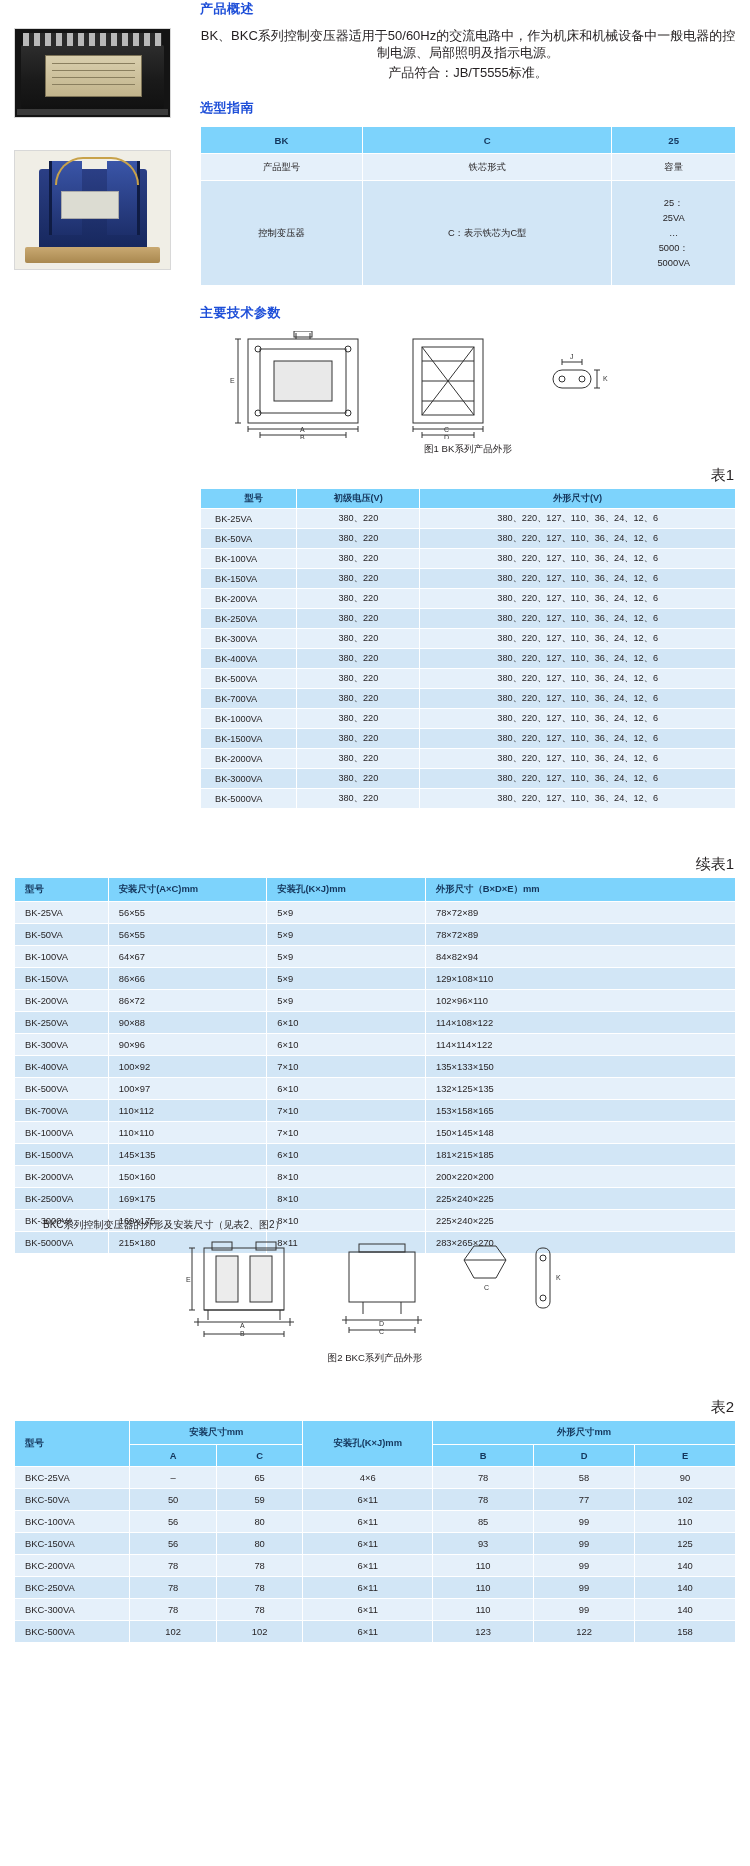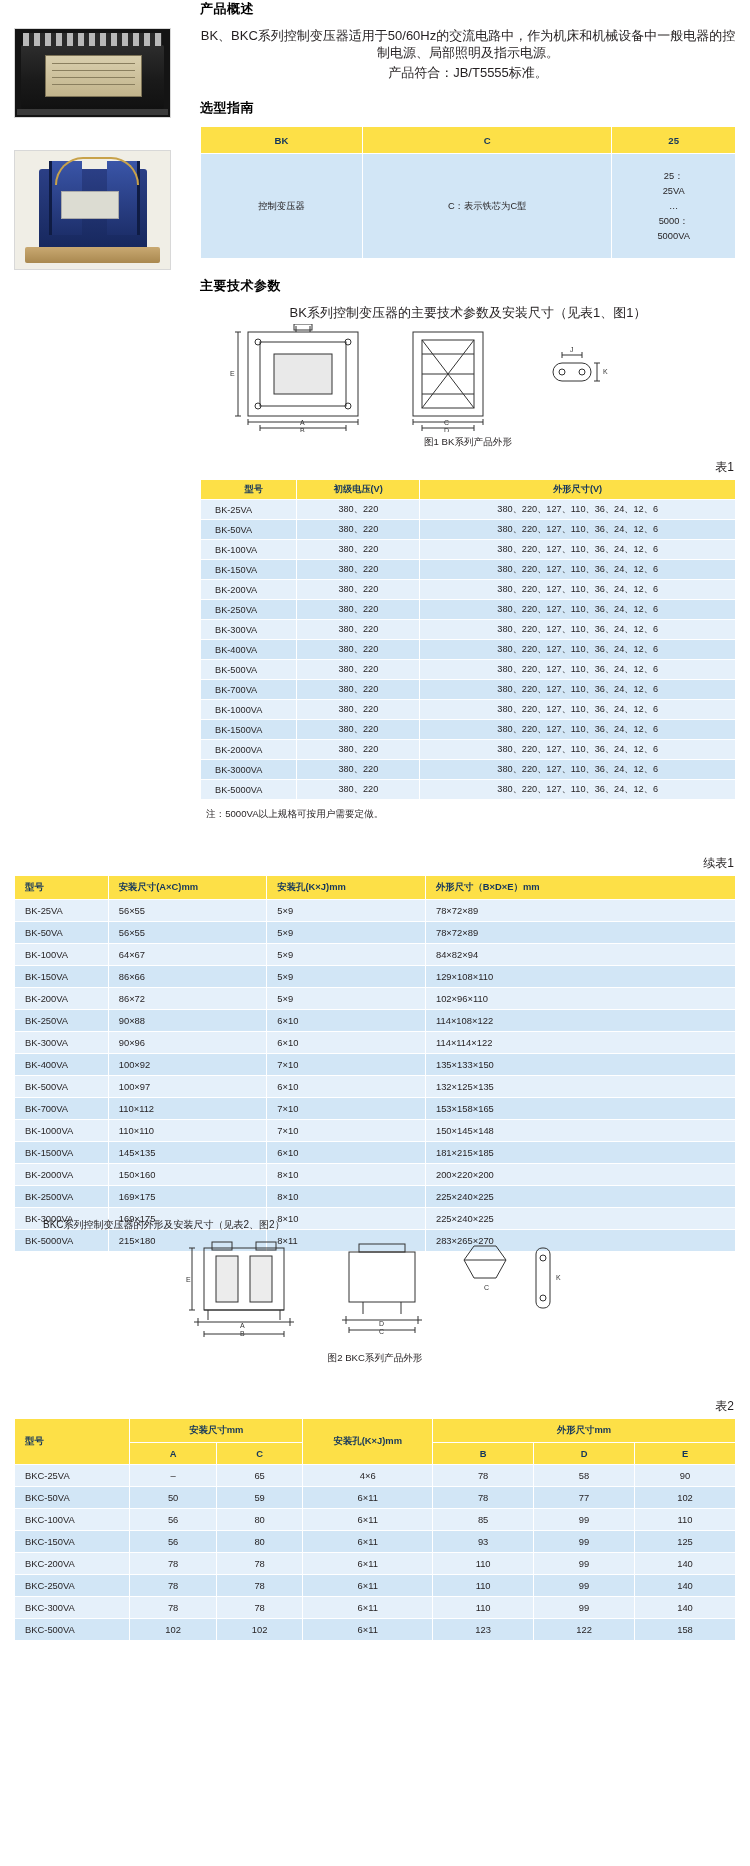--- a/index.html
+++ b/index.html
@@ -28,45 +28,45 @@
   .p2-base{position:absolute;left:10px;bottom:6px;width:135px;height:16px;background:linear-gradient(180deg,#c9a972 0%,#a9884f 100%);border-radius:2px;}
   .p2-core{position:absolute;left:24px;top:18px;width:108px;height:82px;background:linear-gradient(180deg,#2b3f86 0%,#16275c 100%);border-radius:3px;}
   .p2-coilL{position:absolute;left:34px;top:10px;width:30px;height:74px;background:linear-gradient(180deg,#3a55a8,#1d2f6b);border-left:3px solid #0f1c44;}
   .p2-coilR{position:absolute;left:92px;top:10px;width:30px;height:74px;background:linear-gradient(180deg,#3a55a8,#1d2f6b);border-right:3px solid #0f1c44;}
   .p2-wire{position:absolute;left:40px;top:6px;width:80px;height:26px;border:2px solid #c8a24a;border-bottom:none;border-radius:40px 40px 0 0;}
   .p2-lbl{position:absolute;left:46px;top:40px;width:56px;height:26px;background:#dcdcd2;border:1px solid #aaa;}
 
   
   .content{position:absolute;left:200px;top:0;width:536px;}
   h2.sec{
-    color:#000000;font-size:13px;font-weight:bold;margin:0 0 9px 0;letter-spacing:.5px;
+    color:#1d4ed8;font-size:13px;font-weight:bold;margin:0 0 9px 0;letter-spacing:.5px;
   }
   .sec-wrap{margin-bottom:18px;}
   p.body{font-size:13px;line-height:17px;margin:0 0 3px 0;color:#231f20;text-align:center;}
 
   
   table{border-collapse:collapse;width:100%;font-size:9.3px;}
   td,th{border:1px solid #ffffff;padding:4px 6px;text-align:center;font-weight:normal;}
-  .thead td{background:#fde047;font-weight:bold;color:#14365c;font-size:9.6px;}
+  .thead td{background:#7dd3fc;font-weight:bold;color:#14365c;font-size:9.6px;}
   .row-a td{background:#e5f0fa;}
   .row-b td{background:#d2e6f6;}
 
   
   .guide td{height:18px;}
   .guide .cellbig{height:96px;vertical-align:middle;}
   .guide .cap{font-size:9.3px;line-height:15px;margin-top:40px;}
 
   
   .tbl1 td{padding:3px 4px;font-size:9.2px;}
   .tbl1 .c1{width:18%;text-align:left;padding-left:14px;}
   .tbl1 .c2{width:23%;}
   .tbl1 .c3{width:59%;}
 
   .tbl-note{font-size:9.6px;margin:8px 0 0 6px;}
-  .tbl-tag{font-size:12px;text-align:right;margin:0 2px 3px 0;}
+  .tbl-tag{font-size:15px;text-align:right;margin:0 2px 3px 0;}
 
   
   .fig-cap{text-align:center;font-size:9.6px;margin-top:4px;}
 
   
   .full{position:absolute;left:14px;width:722px;}
   .t2 td{padding:5px 6px;font-size:9.4px;}
   .t2 .l{text-align:left;padding-left:10px;}
 
   .t3 td{padding:5px 4px;font-size:9.4px;}
@@ -108,39 +108,43 @@
     </div>
 
     <div class="sec-wrap">
       <h2 class="sec">选型指南</h2>
       <table class="guide">
         <tbody>
             <tr class="thead">
           <td>BK</td>
           <td>C</td>
           <td>25</td>
+        </tr>
+        <tr class="row-a">
+          <td>产品型号</td>
+          <td>铁芯形式</td>
+          <td>容量</td>
         </tr>
         <tr class="row-b">
           <td class="cellbig cap">控制变压器</td>
           <td class="cellbig cap">C：表示铁芯为C型</td>
           <td class="cellbig cap">
             <div>25：</div>
             <div>25VA</div>
             <div>…</div>
             <div>5000：</div>
             <div>5000VA</div>
           </td>
         </tr>
       </tbody>
         </table>
     </div>
 
     <div>
       <h2 class="sec">主要技术参数</h2>
-      <p class="body">BK系列控制变压器的主要技术参数及安装尺寸（见表1、图1）</p>
     </div>
 
     <div class="figs">
       <svg width="520" height="108" viewBox="0 0 520 108">
         <g stroke="#333" fill="none" stroke-width="1">
 
           <rect x="40" y="8" width="110" height="84"></rect>
           <rect x="52" y="18" width="86" height="64"></rect>
           <rect x="66" y="30" width="58" height="40" fill="#e9e9e9"></rect>
           <circle cx="50" cy="18" r="3"></circle>
@@ -258,21 +262,20 @@
               <td class="c2">380、220</td>
               <td class="c3">380、220、127、110、36、24、12、6</td>
             </tr>
         <tr class="row-a">
               <td class="c1">BK-5000VA</td>
               <td class="c2">380、220</td>
               <td class="c3">380、220、127、110、36、24、12、6</td>
             </tr>
       </tbody>
         </table>
-      <div class="tbl-note">注：5000VA以上规格可按用户需要定做。</div>
     </div>
   </div>
 
   <div class="full" style="top:855px;">
     <div class="tbl-tag">续表1</div>
     <table class="t2">
       <tbody>
           <tr class="thead">
         <td class="l" style="width:13%">型号</td>
         <td class="l" style="width:22%">安装尺寸(A×C)mm</td>

